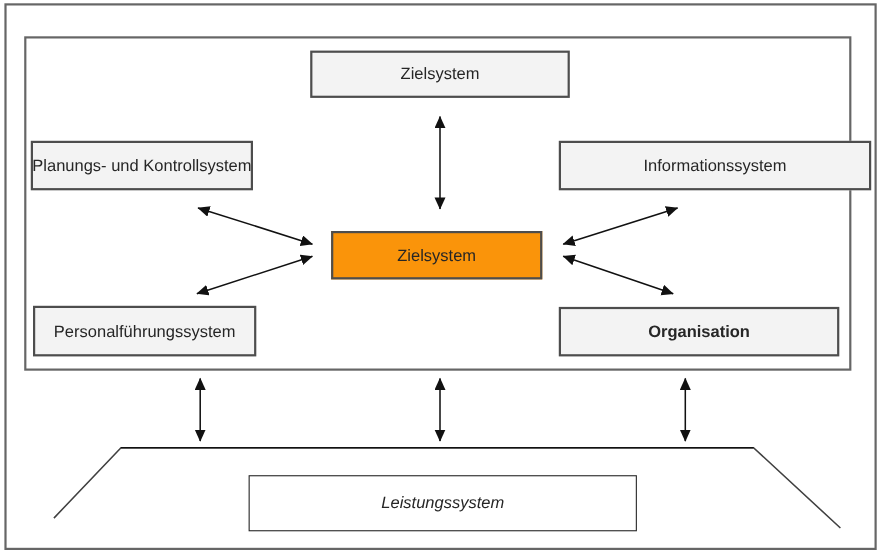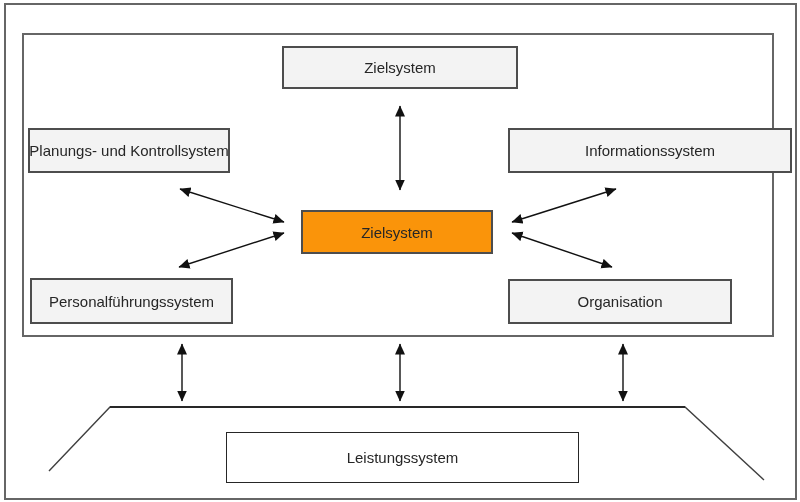--- a/index.html
+++ b/index.html
@@ -34,25 +34,26 @@
   }
   #box-zielsystem   { left: 282px; top: 46px;  width: 236px; height: 43px; }
   #box-planungs     { left: 28px;  top: 128px; width: 202px; height: 45px; }
   #box-informations { left: 508px; top: 128px; width: 284px; height: 45px; }
   #box-controlling  {
     left: 301px; top: 210px; width: 192px; height: 44px;
     background: var(--accent-fill, #FA940A);
     border-color: var(--accent-border, #4D4D4D);
   }
   #box-personal     { left: 30px;  top: 278px; width: 203px; height: 46px; }
-  #box-organisation { left: 508px; top: 279px; width: 224px; height: 45px; }
+  #box-organisation { left: 508px; top: 279px; width: 255px; height: 45px; font-weight: bold; }
   #box-leistung     {
     left: 226px; top: 432px; width: 353px; height: 51px;
     background: var(--leistung-fill, #FFFFFF);
     border: 1.5px solid var(--leistung-border, #262626);
+    font-style: italic;
   }
   #arrow-layer {
     position: absolute;
     left: 0; top: 0;
     width: 800px; height: 502px;
     pointer-events: none;
   }
   #arrow-layer line { stroke: var(--arrow, #111111); stroke-width: 1.4; }
   #arrow-layer marker path { fill: var(--arrow, #111111); }
   #trapezoid-legs { stroke: #404040; stroke-width: 1.4; fill: none; }

